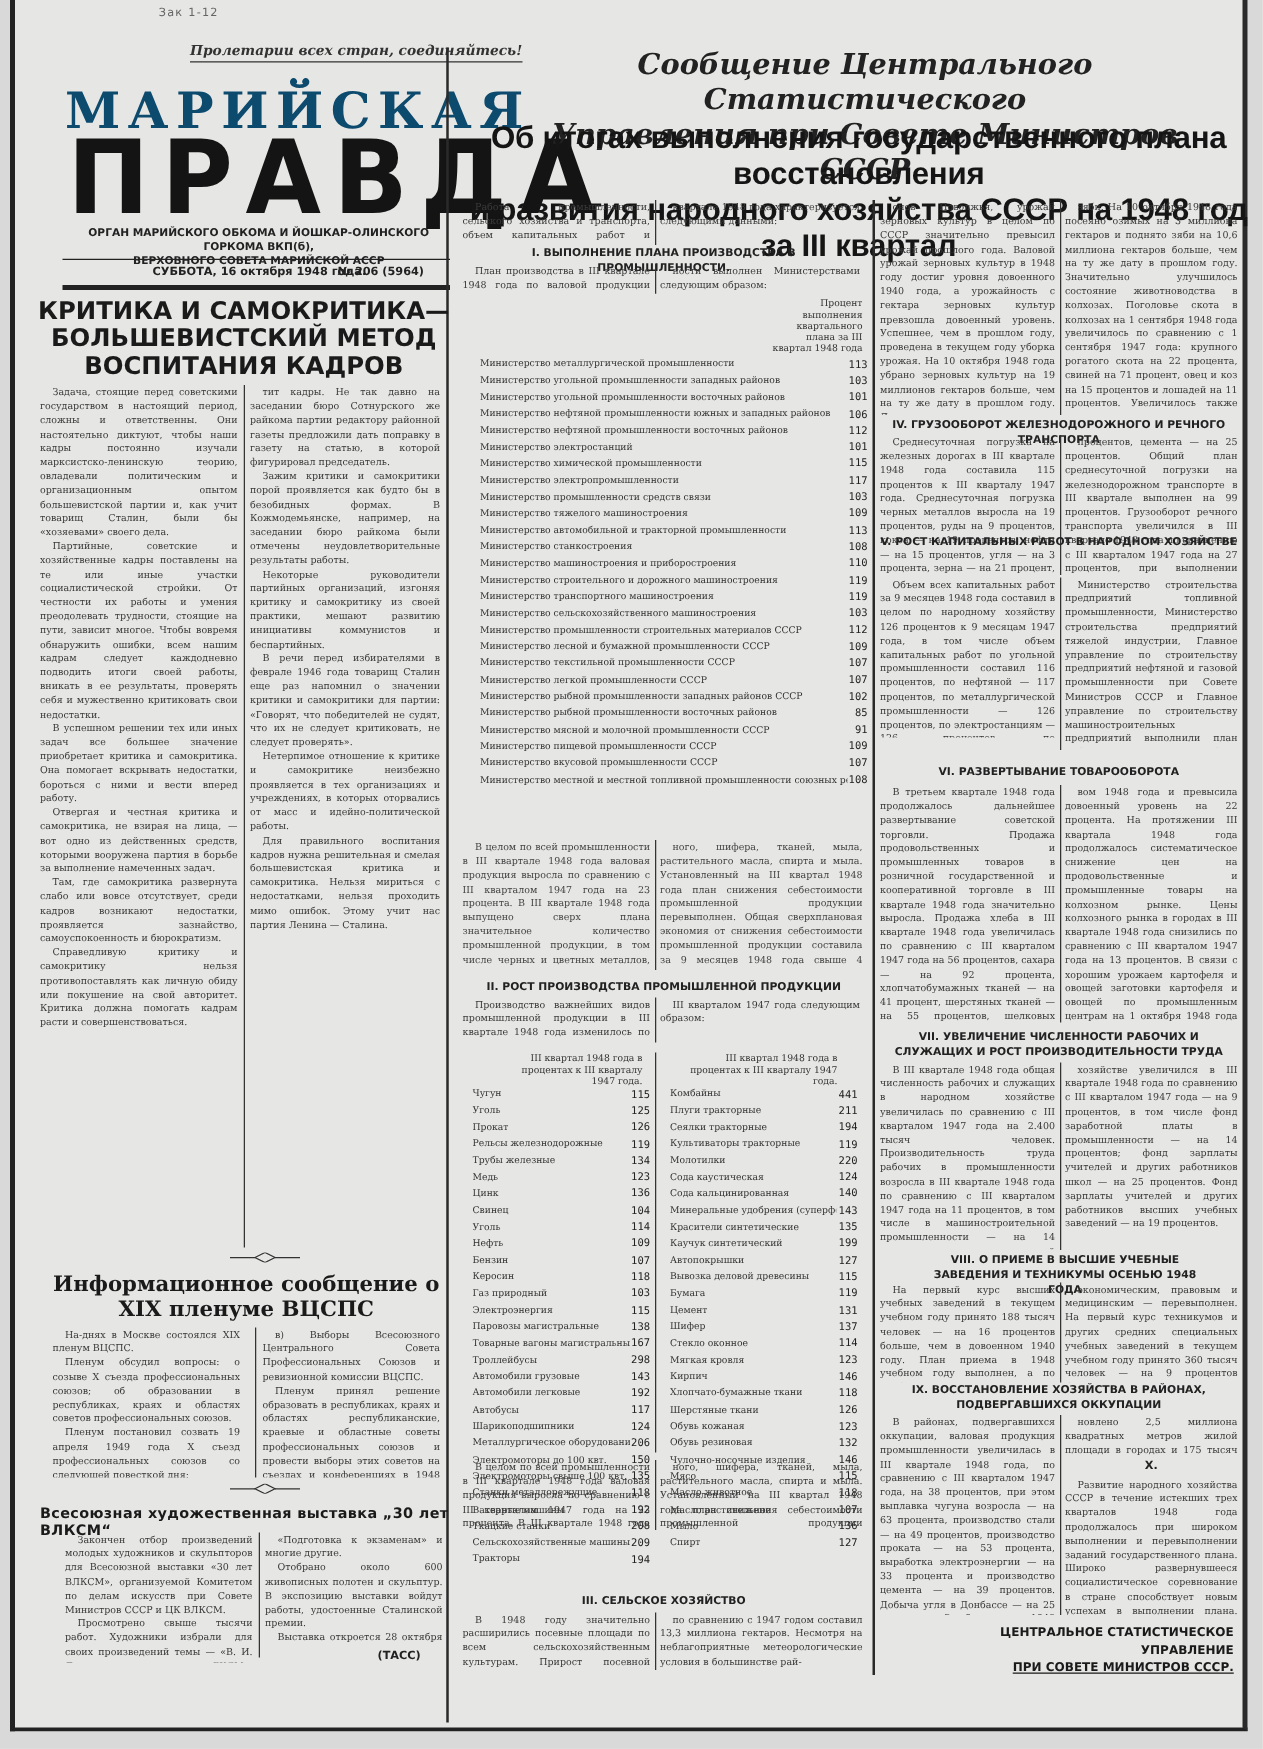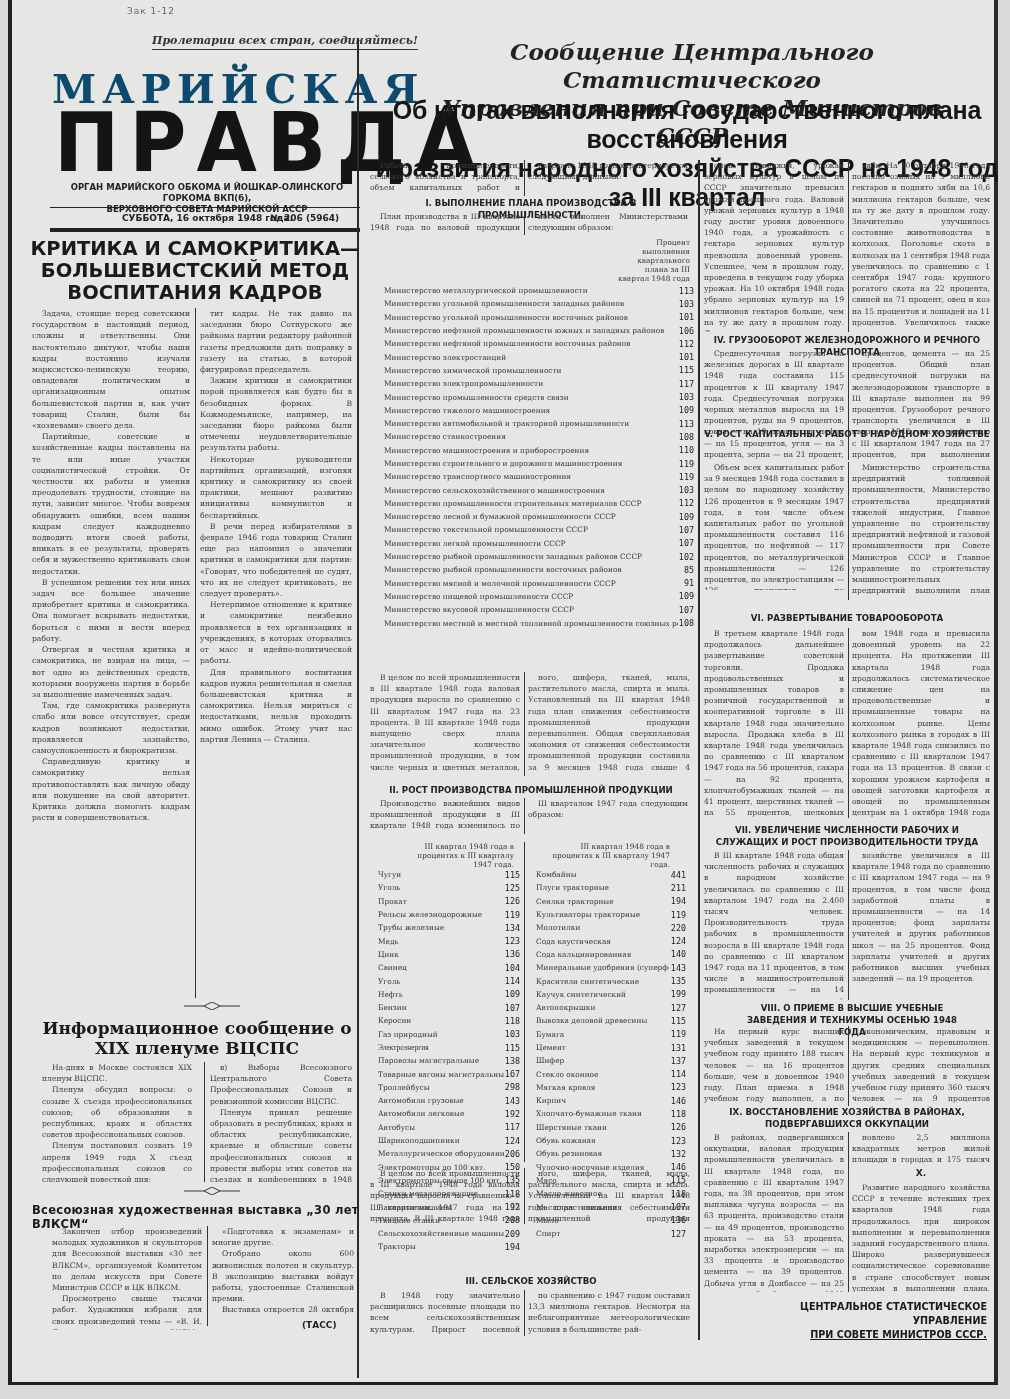--- a/index.html
+++ b/index.html
@@ -329,21 +329,21 @@
         </tr>
         <tr>
           <td style="max-width: 118px; overflow: hidden; text-overflow: clip;">Керосин</td>
           <td class="v">118</td>
         </tr>
         <tr>
           <td style="max-width: 118px; overflow: hidden; text-overflow: clip;">Газ природный</td>
           <td class="v">103</td>
         </tr>
         <tr>
-          <td style="max-width: 118px; overflow: hidden; text-overflow: clip; font-family: Liberation Serif, serif;">Электроэнергия</td>
+          <td style="max-width: 118px; overflow: hidden; text-overflow: clip;">Электроэнергия</td>
           <td class="v">115</td>
         </tr>
         <tr>
           <td style="max-width: 118px; overflow: hidden; text-overflow: clip;">Паровозы магистральные</td>
           <td class="v">138</td>
         </tr>
         <tr>
           <td style="max-width: 118px; overflow: hidden; text-overflow: clip;">Товарные вагоны магистральные</td>
           <td class="v">167</td>
         </tr>

